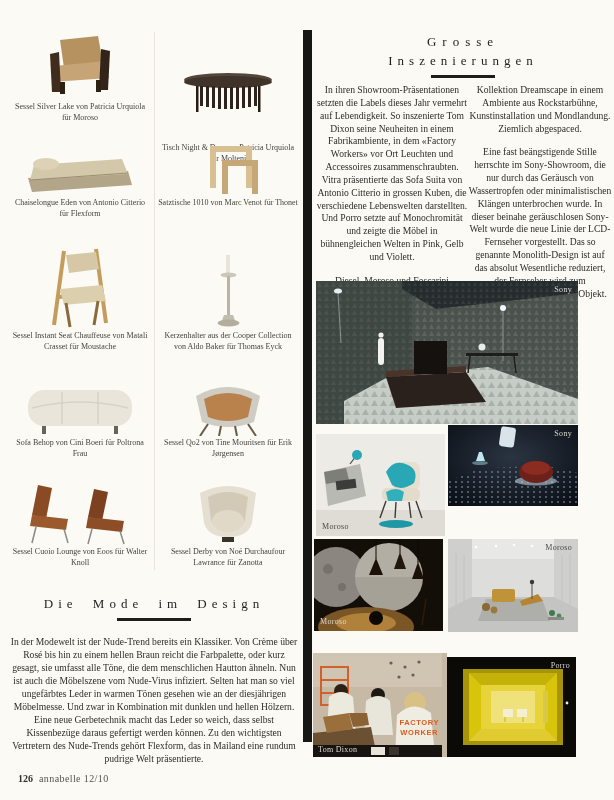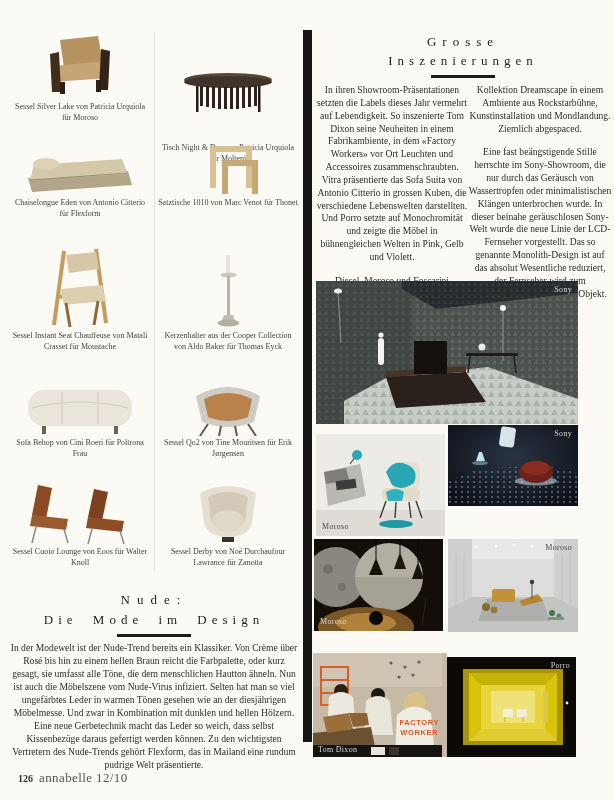--- a/index.html
+++ b/index.html
@@ -41,26 +41,26 @@
   #ph6{left:313px;top:653px;width:134px;height:104px;background:#c6baa6;}
   #ph7{left:447px;top:657px;width:129px;height:100px;}
   .factory{position:absolute;right:8px;bottom:20px;color:#dd5a1e;font-weight:bold;font-size:7.5px;
            letter-spacing:.6px;line-height:1.25;text-align:center;font-family:"Liberation Sans",sans-serif;}
 
   
   .nude{position:absolute;left:10px;top:592px;width:288px;text-align:center;color:#1f1f1d;}
   .nude .t1{font-size:13px;letter-spacing:7px;}
   .nude .t2{font-size:13px;letter-spacing:5px;word-spacing:7px;margin-top:4px;}
   .nude .rule{width:74px;}
-  .nude-body{font-size:9.6px;line-height:1.36;color:#2e2c28;margin-top:4px;text-align:center;}
+  .nude-body{font-size:9.6px;line-height:1.36;color:#2e2c28;margin-top:14px;text-align:center;}
 
   
   .footer{position:absolute;left:18px;top:768px;color:#33312c;}
   .pgnum{font-weight:bold;font-size:10px;}
-  .mag{font-size:13px;letter-spacing:.4px;margin-left:6px;color:#55534c;}
+  .mag{font-size:10px;letter-spacing:.4px;margin-left:6px;color:#55534c;}
 </style>
 </head>
 <body>
 
 <div class="page">
 
   <div class="grid-vline"></div>
   <div class="vbar"></div>
 
   <figure class="cell" style="left:10px;top:30px;">
@@ -434,21 +434,20 @@
       <rect x="70" y="52" width="10" height="8" fill="#f4efd2"></rect>
       <line x1="58" y1="60" x2="58" y2="65" stroke="#c8b420" stroke-width="1"></line>
       <line x1="76" y1="60" x2="76" y2="65" stroke="#c8b420" stroke-width="1"></line>
       <rect x="96" y="34" width="5" height="32" fill="#d8c84a"></rect>
       <circle cx="120" cy="46" r="1.4" fill="#f2eedc"></circle>
     </svg>
     <span class="ph-label lab-light top-right">Porro</span>
   </div>
 
   <section class="nude">
-    <div class="t1">Nude:</div>
     <div class="t2">Die Mode im Design</div>
     <div class="rule"></div>
     <p class="nude-body">In der Modewelt ist der Nude-Trend bereits ein Klassiker. Von Crème über Rosé bis hin zu einem hellen Braun reicht die Farbpalette, oder kurz gesagt, sie umfasst alle Töne, die dem menschlichen Hautton ähneln. Nun ist auch die Möbelszene vom Nude-Virus infiziert. Selten hat man so viel ungefärbtes Leder in warmen Tönen gesehen wie an der diesjährigen Möbelmesse. Und zwar in Kombination mit dunklen und hellen Hölzern. Eine neue Gerbetechnik macht das Leder so weich, dass selbst Kissenbezüge daraus gefertigt werden können. Zu den wichtigsten Vertretern des Nude-Trends gehört Flexform, das in Mailand eine rundum pudrige Welt präsentierte.</p>
   </section>
 
   <footer class="footer">
     <span class="pgnum">126</span><span class="mag">annabelle 12/10</span>
   </footer>
 
 </div>

